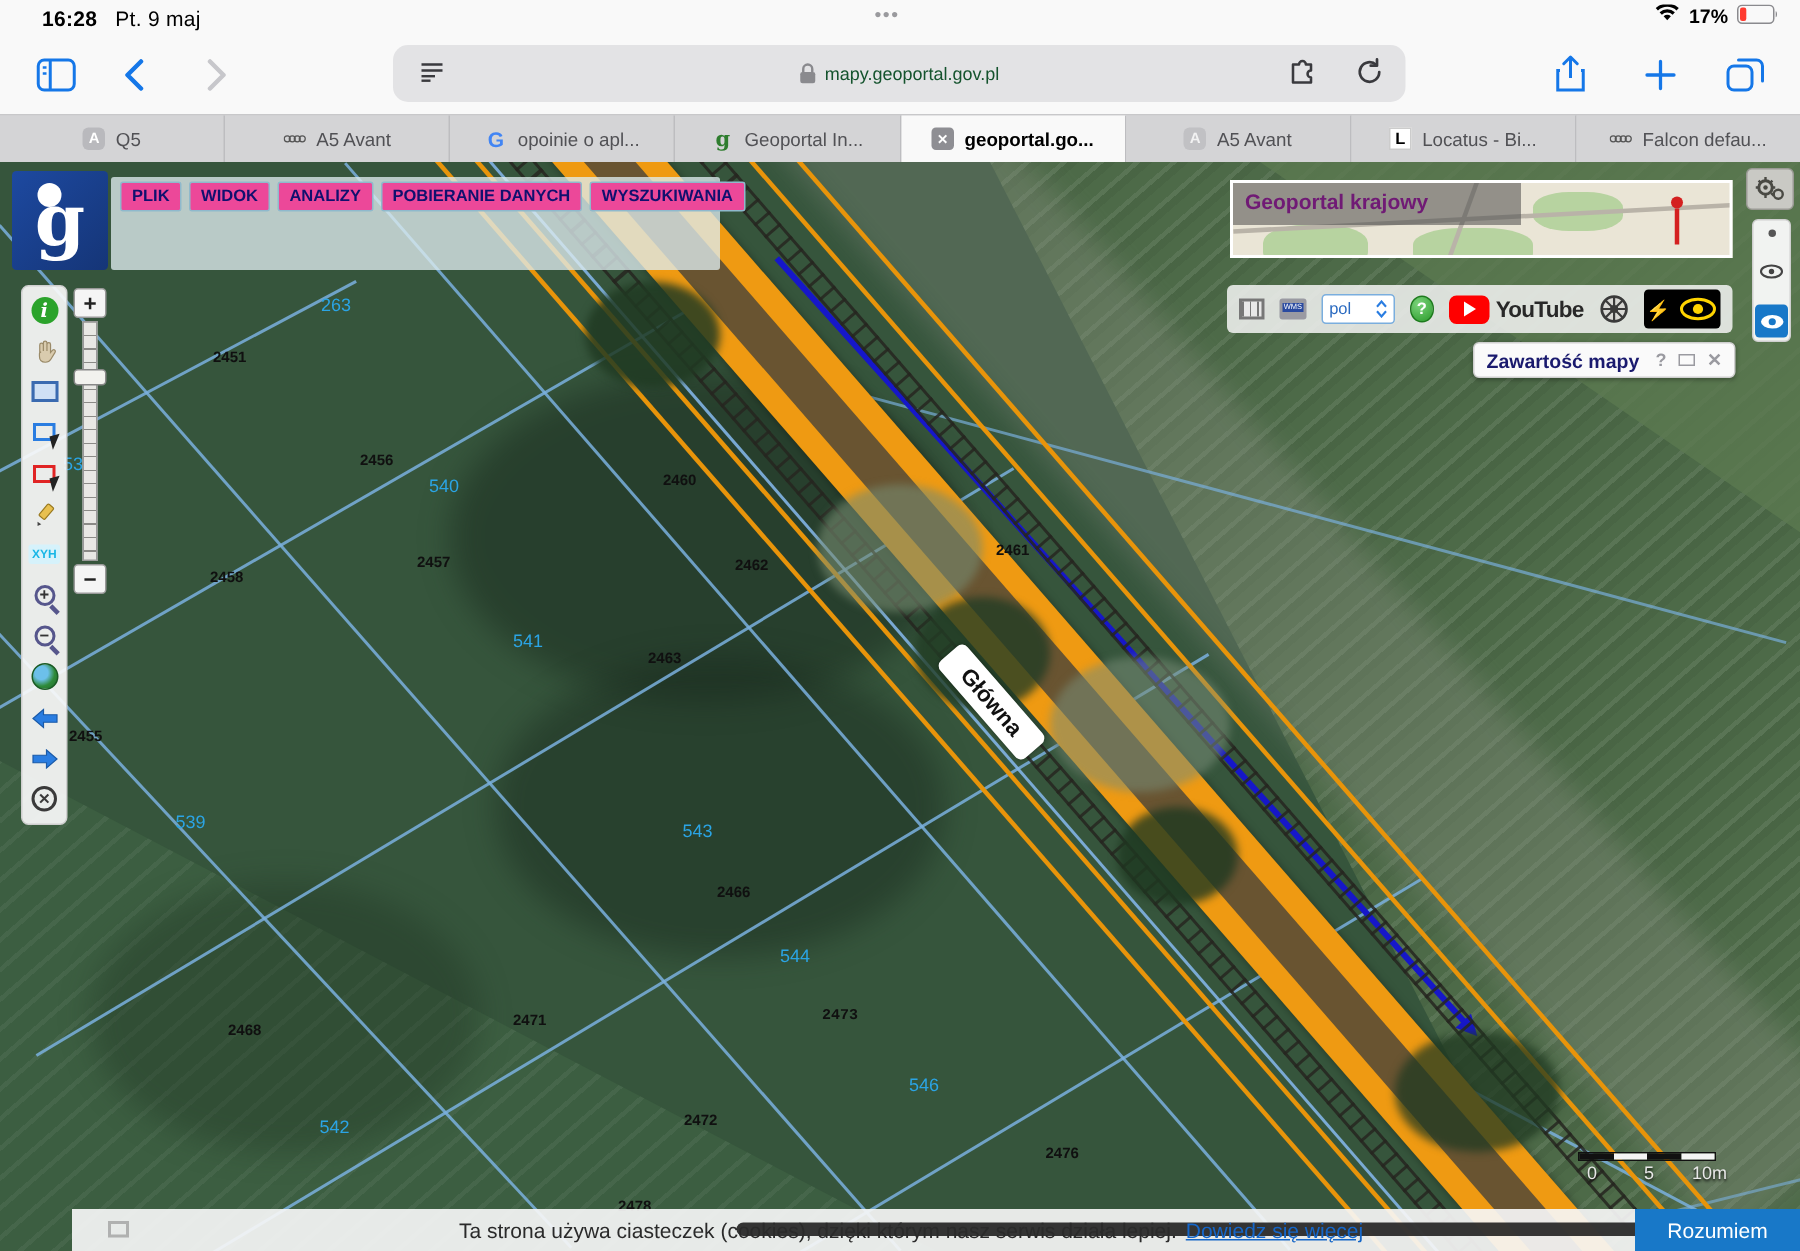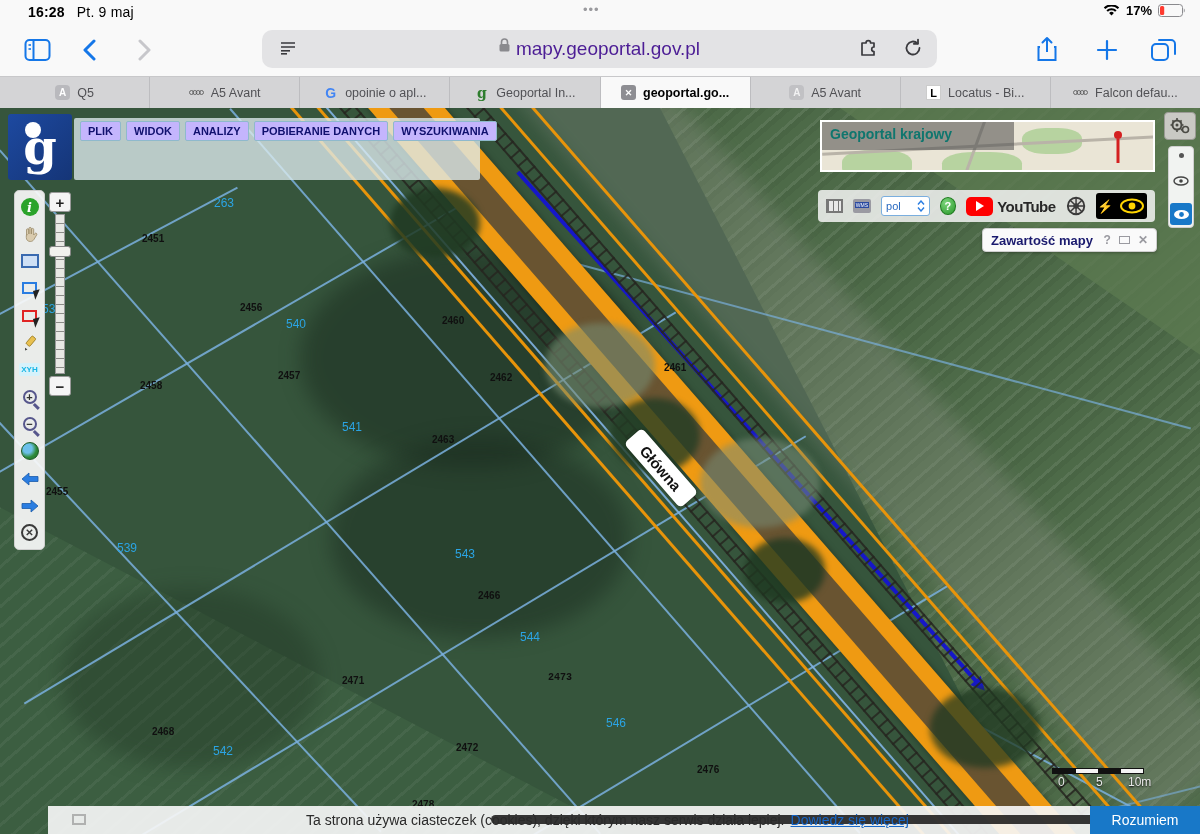--- a/index.html
+++ b/index.html
@@ -4,27 +4,27 @@
 <style>
   * { margin:0; padding:0; box-sizing:border-box; }
   html,body { width:1200px; height:834px; font-family:"Liberation Sans", sans-serif; }
   #app { position:relative; width:1200px; height:834px; overflow:hidden; background:#f7f7f8; }
 
   
   .statusbar { position:absolute; left:0; top:0; width:1200px; height:24px; background:#f9f9f9; z-index:40; }
   .sb-left { position:absolute; left:28px; top:4px; font-size:14px; font-weight:bold; color:#000; letter-spacing:.2px; }
   .sb-left .date { font-weight:normal; margin-left:12px; }
   .sb-dots { position:absolute; left:583px; top:2px; color:#9a9a9e; font-size:13px; letter-spacing:1px; }
-  .sb-right { position:absolute; right:14px; top:3px; display:flex; align-items:center; gap:6px; font-size:13px; font-weight:bold; color:#000; }
+  .sb-right { position:absolute; right:14px; top:3px; display:flex; gap:6px; font-size:13px; font-weight:bold; color:#000; }
 
   
   .toolbar { position:absolute; left:0; top:24px; width:1200px; height:52px; background:#f9f9f9; z-index:40; }
   .tb-ic { position:absolute; top:50%; transform:translateY(-50%); }
   .urlfield { position:absolute; left:262px; top:6px; width:675px; height:38px; background:#e3e3e5; border-radius:10px; display:flex; align-items:center; justify-content:center; }
-  .url-center { display:flex; align-items:flex-start; gap:6px; font-size:19px; color:#4c1d95; }
+  .url-center { display:flex; align-items:flex-start; gap:6px; font-size:12px; color:#14532d; }
   .url-left { position:absolute; left:16px; top:9px; }
   .url-right { position:absolute; right:14px; top:8px; display:flex; gap:24px; align-items:center; }
 
   
   .tabbar { position:absolute; left:0; top:76px; width:1200px; height:32px; background:#d4d4d6; display:flex; z-index:40; border-top:1px solid #c8c8ca; }
   .tab { flex:1 1 0; display:flex; align-items:center; justify-content:center; gap:7px; font-size:12.5px; color:#515155; border-right:1px solid #bdbdc0; background:#d4d4d6; overflow:hidden; white-space:nowrap; }
   .tab.active { background:#f9f9f9; color:#000; font-weight:bold; }
   .tico { width:15px; height:15px; flex:0 0 auto; display:flex; align-items:center; justify-content:center; font-size:11px; }
   .tico.audi-a { background:#b9b9bd; color:#fff; border-radius:4px; font-weight:bold; font-size:10px; }
   .tico.google-g { color:#4285F4; font-weight:bold; font-size:14px; }
@@ -68,21 +68,21 @@
 
   
   .gp-header { position:absolute; left:8px; top:6px; z-index:10; display:flex; }
   .gp-logo { width:64px; height:66px; background:linear-gradient(135deg,#1d49a0,#153577); border-radius:3px; display:flex; align-items:center; justify-content:center;
      color:#fff; font-family:"DejaVu Serif", serif; font-size:48px; font-weight:bold; line-height:1; position:relative; }
   .gp-logo .dot { position:absolute; left:17px; top:8px; width:16px; height:16px; border-radius:50%; background:#fff; }
   .gp-panel { margin-left:2px; width:406px; height:62px; margin-top:4px; background:rgba(222,236,238,0.78); border-radius:2px; padding:2px 6px; }
   .gp-title { text-align:center; font-family:"DejaVu Serif", serif; font-size:28px; line-height:30px; }
   .gp-title .t1 { color:#5d5148; } .gp-title .t2 { color:#85b7d6; } .gp-title .t3 { color:#565656; }
   .gp-menu { display:flex; gap:5px; margin-top:1px; }
-  .gp-menu .mi { background:#c4b5fd; border:1px solid #8fb9cc; color:#10106e; font-weight:bold; font-size:11px; padding:3px 7px; border-radius:2px; white-space:nowrap; }
+  .gp-menu .mi { background:#ec4899; border:1px solid #8fb9cc; color:#10106e; font-weight:bold; font-size:11px; padding:3px 7px; border-radius:2px; white-space:nowrap; }
 
   
   .toolpanel { position:absolute; left:14px; top:82px; width:31px; height:360px; background:rgba(250,250,250,0.92); border:1px solid #cfcfcf; border-radius:5px; z-index:10;
      display:flex; flex-direction:column; align-items:center; justify-content:space-between; padding:5px 0; }
   .ti { width:22px; height:22px; display:flex; align-items:center; justify-content:center; font-size:12px; }
   .ti svg { display:block; }
   .info-c { width:18px; height:18px; border-radius:50%; background:#2ba32b; color:#fff; font-family:"DejaVu Serif", serif; font-style:italic; font-weight:bold; font-size:13px; display:flex; align-items:center; justify-content:center; }
   .grid-ic { width:18px; height:14px; border:2px solid #3a6ab0; background:
      linear-gradient(#cfe0f5,#cfe0f5) , repeating-linear-gradient(to right,#3a6ab0 0 1px,transparent 1px 5px); background-color:#cfe0f5; }
   .sel { width:15px; height:12px; border:2px solid #2a7de1; position:relative; }
@@ -99,21 +99,21 @@
   .zbtn { width:22px; height:20px; background:#f5f5f5; border:1px solid #999; border-radius:3px; font-size:15px; font-weight:bold; color:#222; display:flex; align-items:center; justify-content:center; }
   .ztrack { margin:2px auto; width:10px; height:160px; background:#e8e8e4; border:1px solid #999;
      background-image:repeating-linear-gradient(to bottom, transparent 0 8px, #8a8a86 8px 9px); }
   .zhandle { position:absolute; left:0px; top:32px; width:22px; height:11px; background:#f2f2ee; border:1px solid #888; border-radius:3px; }
 
   
   .minimap { position:absolute; left:820px; top:12px; width:335px; height:52px; border:2px solid #fff; background:#eae5d6; z-index:10; overflow:hidden; }
   .mm-road { position:absolute; background:#b9b3a8; }
   .mm-green { position:absolute; background:#b7d3a0; border-radius:40%; }
   .mm-shade { position:absolute; left:0; top:0; width:58%; height:58%; background:rgba(75,75,75,0.55); }
-  .mm-label { position:absolute; left:8px; top:4px; color:#0f766e; font-weight:bold; font-size:14px; }
+  .mm-label { position:absolute; left:8px; top:4px; color:#701a75; font-weight:bold; font-size:14px; }
   .mm-marker { position:absolute; left:288px; top:8px; }
 
   
   .trrow { position:absolute; left:818px; top:82px; width:337px; height:32px; background:rgba(245,245,245,0.85); border-radius:4px; z-index:10;
      display:flex; align-items:center; gap:10px; padding:0 8px; }
   .kbd-ic { width:18px; height:14px; border:2px solid #777; background:repeating-linear-gradient(to right,#777 0 1px,transparent 1px 5px) #e8e8e8; }
   .prn-ic { width:20px; height:14px; background:#9a9aa2; border-radius:2px; position:relative; }
   .prn-ic::after { content:"WMS"; position:absolute; left:2px; top:3px; font-size:5px; color:#fff; background:#2a4aa0; padding:0 1px; }
   .langsel { width:52px; height:20px; background:#fff; border:1px solid #7aaede; border-radius:3px; display:flex; align-items:center; justify-content:space-between; padding:0 4px; font-size:11px; color:#2a6ac0; }
   .qmark { width:18px; height:18px; border-radius:50%; background:radial-gradient(circle at 35% 30%, #7cd47c, #2a9a2a); color:#fff; font-weight:bold; font-size:11px; display:flex; align-items:center; justify-content:center; border:1px solid #1d7a1d; }
@@ -337,21 +337,21 @@
         <span class="plabel dark" style="left: 278px; top: 262px;">2457</span>
         <span class="plabel dark" style="left: 140px; top: 272px;">2458</span>
         <span class="plabel dark" style="left: 442px; top: 207px;">2460</span>
         <span class="plabel dark" style="left: 490px; top: 264px;">2462</span>
         <span class="plabel dark" style="left: 664px; top: 254px;">2461</span>
         <span class="plabel dark" style="left: 46px; top: 378px;">2455</span>
         <span class="plabel dark" style="left: 432px; top: 326px;">2463</span>
         <span class="plabel dark" style="left: 478px; top: 482px;">2466</span>
         <span class="plabel dark" style="left: 342px; top: 567px;">2471</span>
         <span class="plabel dark" style="left: 548px; top: 564px; font-family: Liberation Mono, monospace;">2473</span>
-        <span class="plabel dark" style="left: 152px; top: 574px; margin-top: 44px;">2468</span>
+        <span class="plabel dark" style="left: 152px; top: 574px;">2468</span>
         <span class="plabel dark" style="left: 456px; top: 634px;">2472</span>
         <span class="plabel dark" style="left: 412px; top: 691px;">2478</span>
         <span class="plabel dark" style="left: 697px; top: 656px;">2476</span>
       </div>
 
     <div class="gp-header">
       <div class="gp-logo">
           <span class="dot"></span>
           <span>g</span>
         </div>

